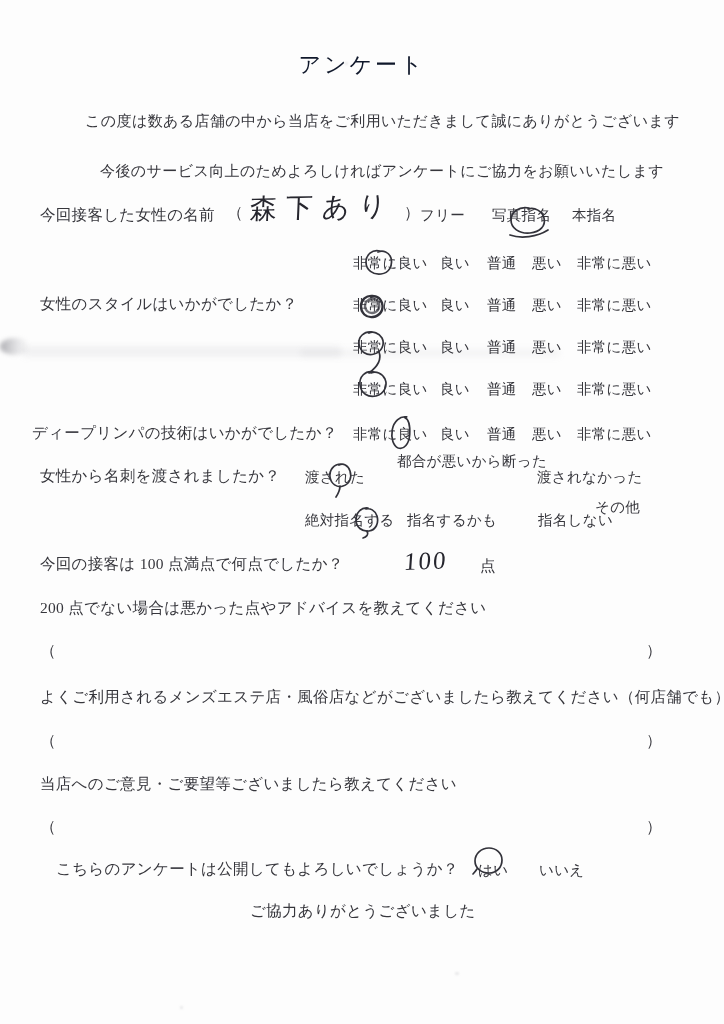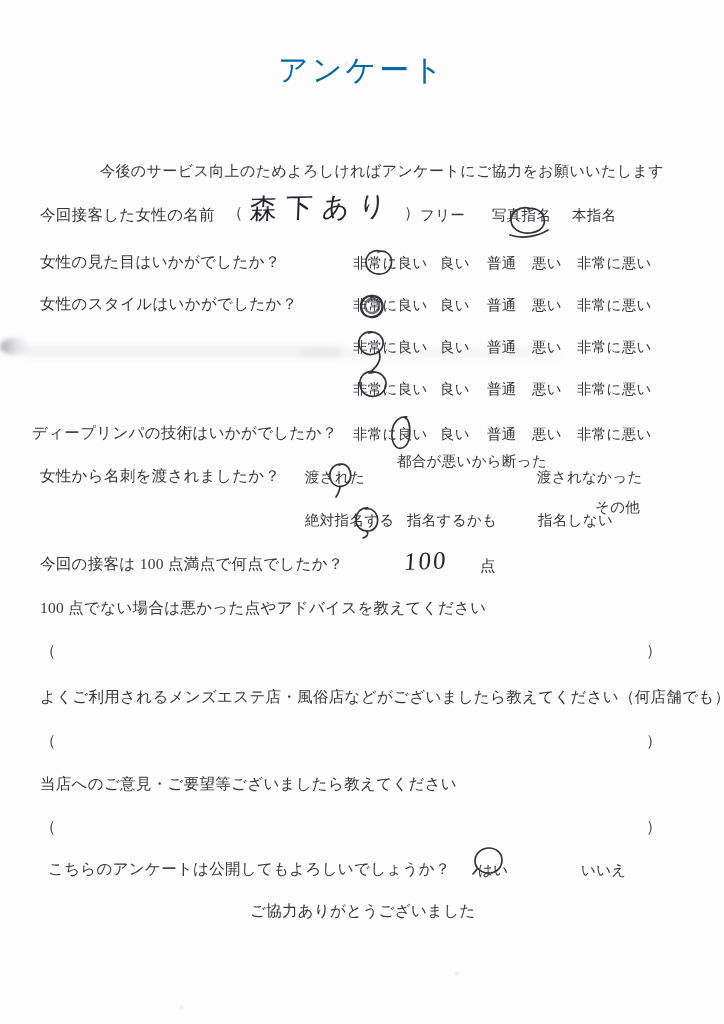--- a/index.html
+++ b/index.html
@@ -5,21 +5,21 @@
   html,body { margin:0; padding:0; background:#ffffff; }
   .page {
     position:relative; width:724px; height:1024px; overflow:hidden;
     background:#fdfdfd;
     font-family:"Liberation Serif","DejaVu Serif",serif;
     color:#36363c;
   }
   .abs { position:absolute; white-space:nowrap; }
   .title {
     left:0; right:0; top:50px; text-align:center;
-    font-size:30px; letter-spacing:3px; font-weight:400; color:#0369a1;
+    font-size:22px; letter-spacing:3px; font-weight:400; color:#0f172a;
   }
   .body-text { font-size:15px; letter-spacing:0.4px; }
   .q-label { font-size:15.5px; letter-spacing:0.3px; }
   .opt { font-size:14.5px; letter-spacing:0.3px; }
   .paren { font-size:16px; color:#45454b; }
   .hand {
     color:#26262e;
     font-family:"Liberation Serif","DejaVu Serif",serif;
   }
   .hand-name {
@@ -60,35 +60,35 @@
 <div class="page">
 
   <div class="smudge smudge-left"></div>
   <div class="smudge smudge-band"></div>
   <div class="smudge smudge-band2"></div>
   <div class="speck" style="left:345px; top:62px; width:3px; height:3px;"></div>
   <div class="speck" style="left:455px; top:972px; width:4px; height:3px;"></div>
   <div class="speck" style="left:180px; top:1006px; width:3px; height:3px;"></div>
 
   <div class="abs title">アンケート</div>
+  <div class="abs body-text" style="left:85px; top:112px;">この度は数ある店舗の中から当店をご利用いただきまして誠にありがとうございます</div>
   <div class="abs body-text" style="left:100px; top:162px;">今後のサービス向上のためよろしければアンケートにご協力をお願いいたします</div>
 
   <div class="abs q-label" style="left:40px; top:205px;">今回接客した女性の名前</div>
   <div class="abs paren" style="left:227px; top:203px;">（</div>
   <div class="abs hand hand-name" style="left:250px; top:191px;">森下あり</div>
   <div class="abs paren" style="left:404px; top:203px;">）</div>
   <div class="abs opt" style="left:420px; top:206px;text-align:right;">フリー</div>
   <div class="abs opt" style="left:492px; top:206px;">写真指名</div>
   <div class="abs opt" style="left:572px; top:206px;">本指名</div>
   <svg class="circle-mark" style="left:506px; top:204px;" width="46" height="38" viewBox="0 0 46 38">
     <path d="M23,4 C13,2 5,8 5,16 C5,24 13,30 24,29 C34,28 40,22 38,14 C36,7 29,3 22,5"></path>
     <path d="M4,31 C15,35 31,33 42,26"></path>
   </svg>
 
-  <div class="abs q-label" style="left:40px; top:252px;">女性の見た目はいかがでしたか？</div>
   <div class="abs opt" style="left:353px; top:254px;">非常に良い</div>
   <div class="abs opt" style="left:440px; top:254px;">良い</div>
   <div class="abs opt" style="left:487px; top:254px;">普通</div>
   <div class="abs opt" style="left:532px; top:254px;">悪い</div>
   <div class="abs opt" style="left:577px; top:254px;">非常に悪い</div>
   <svg class="circle-mark" style="left:362px; top:247px;" width="34" height="30" viewBox="0 0 34 30">
     <path d="M18,4 C10,2 4,8 4,15 C4,23 11,28 19,27 C27,26 31,19 29,11 C27,5 21,3 16,5"></path>
   </svg>
 
   <div class="abs q-label" style="left:40px; top:294px;">女性のスタイルはいかがでしたか？</div>
@@ -146,38 +146,38 @@
   <div class="abs opt" style="left:595px; top:498px;">その他</div>
   <svg class="circle-mark" style="left:351px; top:505px;" width="32" height="34" viewBox="0 0 32 34">
     <path d="M17,3 C10,2 5,8 5,15 C5,22 11,27 18,26 C25,25 28,18 26,11 C24,5 19,3 15,4"></path>
     <path d="M16,26 C18,30 15,32 12,33"></path>
   </svg>
 
   <div class="abs q-label" style="left:40px; top:554px;">今回の接客は 100 点満点で何点でしたか？</div>
   <div class="abs hand hand-score" style="left:404px; top:548px;">100</div>
   <div class="abs q-label" style="left:480px; top:556px;">点</div>
 
-  <div class="abs q-label" style="left:40px; top:598px;">100 点でない場合は悪かった点やアドバイスを教えてください</div>
+  <div class="abs q-label" style="left:40px; top:598px;">200 点でない場合は悪かった点やアドバイスを教えてください</div>
   <div class="abs paren" style="left:40px; top:641px;">（</div>
   <div class="abs body-text" style="left:70px; top:643px;"></div>
   <div class="abs paren" style="left:646px; top:641px;">）</div>
 
   <div class="abs q-label" style="left:40px; top:687px;">よくご利用されるメンズエステ店・風俗店などがございましたら教えてください（何店舗でも）</div>
   <div class="abs paren" style="left:40px; top:731px;">（</div>
   <div class="abs body-text" style="left:70px; top:733px;"></div>
   <div class="abs paren" style="left:646px; top:731px;">）</div>
 
   <div class="abs q-label" style="left:40px; top:774px;">当店へのご意見・ご要望等ございましたら教えてください</div>
   <div class="abs paren" style="left:40px; top:817px;">（</div>
   <div class="abs body-text" style="left:70px; top:819px;"></div>
   <div class="abs paren" style="left:646px; top:817px;">）</div>
 
-  <div class="abs q-label" style="left:48px; top:859px;">こちらのアンケートは公開してもよろしいでしょうか？</div>
+  <div class="abs q-label" style="left:56px; top:859px;">こちらのアンケートは公開してもよろしいでしょうか？</div>
   <div class="abs opt" style="left:478px; top:861px;">はい</div>
-  <div class="abs opt" style="left:539px; top:861px;margin-left:42px;">いいえ</div>
+  <div class="abs opt" style="left:539px; top:861px;">いいえ</div>
   <svg class="circle-mark" style="left:471px; top:845px;" width="36" height="34" viewBox="0 0 36 34">
     <path d="M18,3 C10,3 4,9 4,16 C4,23 10,28 18,28 C26,28 31,22 31,15 C31,8 25,3 18,3"></path>
     <path d="M6,24 C4,27 3,28 2,29"></path>
   </svg>
 
   <div class="abs q-label" style="left:250px; top:901px;">ご協力ありがとうございました</div>
 
 </div>
 
 </body></html>

